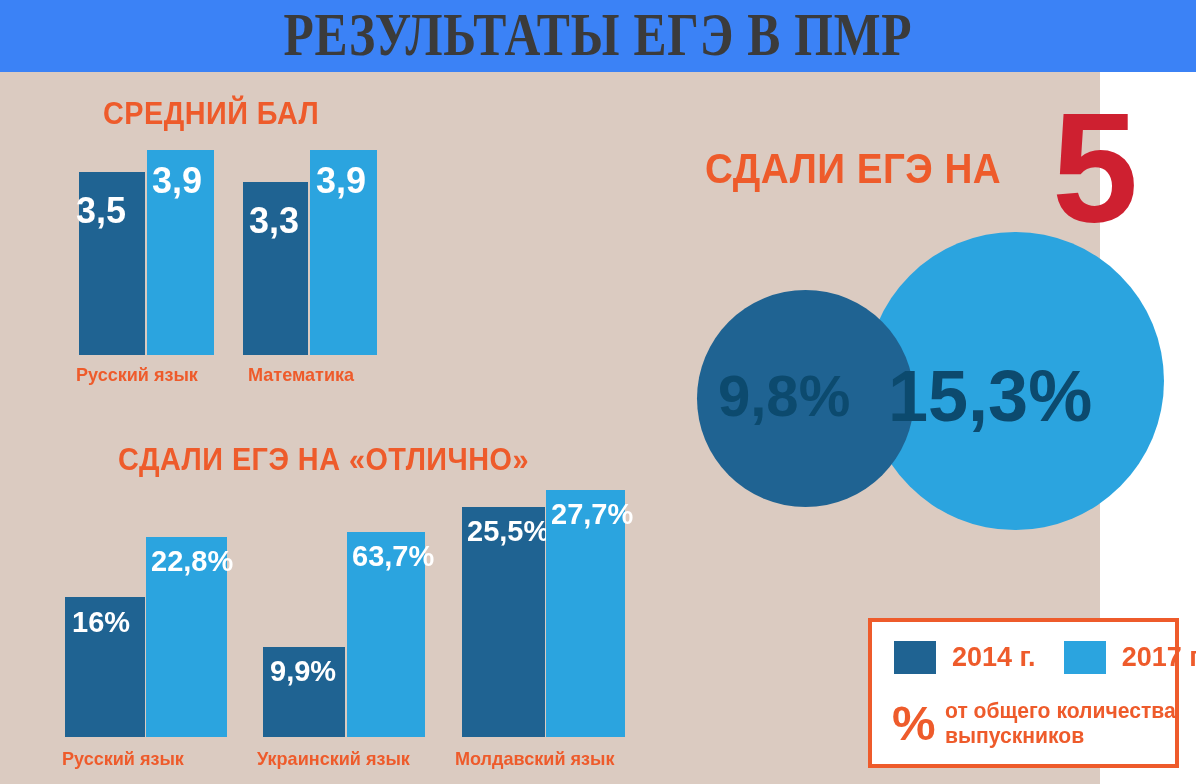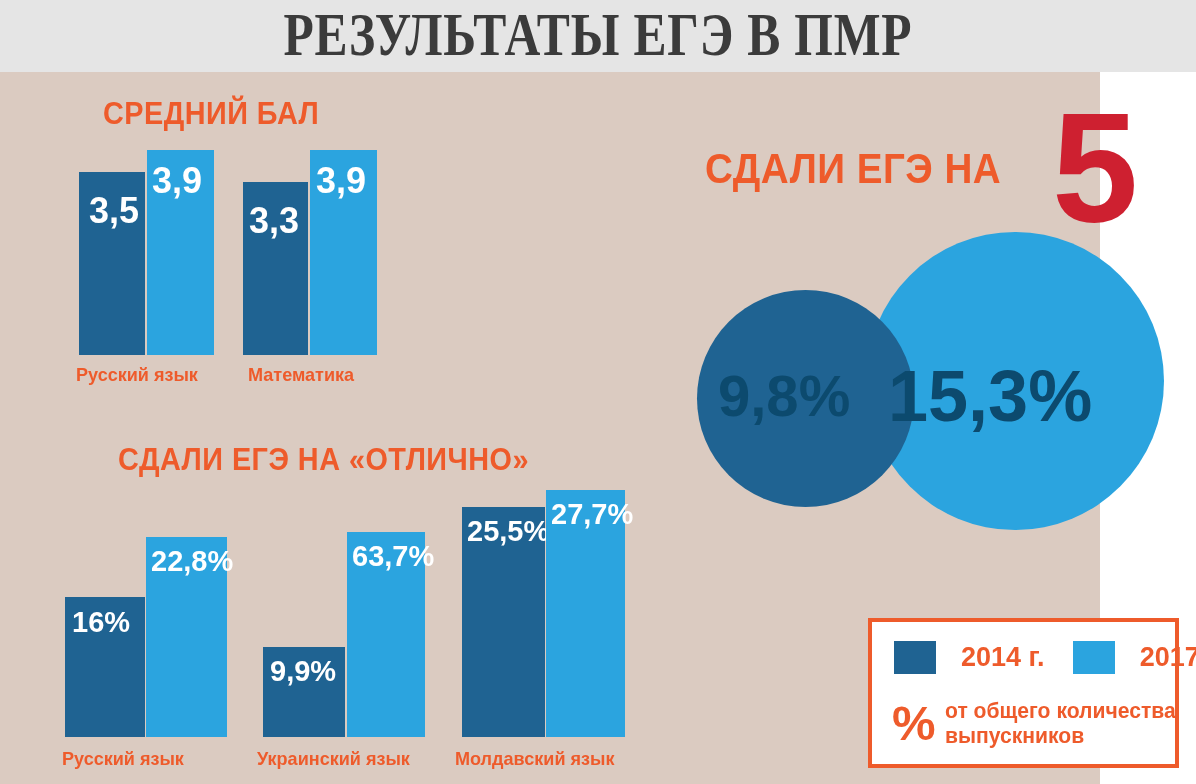--- a/index.html
+++ b/index.html
@@ -17,21 +17,21 @@
     background: #ffffff;
     overflow: hidden;
   }
 
   
   .header-band {
     position: absolute;
     left: 0; top: 0;
     width: 1196px;
     height: 72px;
-    background: #e5e5e5;
+    background: #3b82f6;
   }
   .main-title {
     position: absolute;
     left: 0; top: -2px;
     width: 1196px;
     text-align: center;
     font-family: "Liberation Serif", "DejaVu Serif", serif;
     font-weight: bold;
     font-size: 62px;
     line-height: 72px;
@@ -158,21 +158,21 @@
   .swatch {
     width: 42px; height: 33px;
     display: inline-block;
   }
   .swatch.y2014 { background: #1f6392; }
   .swatch.y2015 { background: #2ba4df; }
   .legend-text {
     color: #ee5b2b;
     font-weight: bold;
     font-size: 27px;
-    margin-left: 25px;
+    margin-left: 16px;
     white-space: nowrap;
   }
   .legend-gap { width: 28px; }
 
   .legend-note {
     position: absolute;
     left: 20px; top: 76px;
     display: flex;
     align-items: center;
   }
@@ -202,21 +202,21 @@
     <div class="main-title">РЕЗУЛЬТАТЫ ЕГЭ В ПМР</div>
   </div>
 
   <div class="canvas">
 
     <div class="chart1">
 
       <div class="section-title" id="title-avg">СРЕДНИЙ БАЛ</div>
 
       <div class="bar y2014" style="left:79px; top:100px; width:66px; height:183px;"></div>
-      <div class="bar-value" style="left:89px; top:118px;text-align:center;">3,5</div>
+      <div class="bar-value" style="left:76px; top:118px;text-align:center;">3,5</div>
 
       <div class="bar y2015" style="left:147px; top:78px; width:67px; height:205px;"></div>
       <div class="bar-value" style="left:152px; top:88px;">3,9</div>
 
       <div class="cat-label" style="left:76px; top:292px;">Русский язык</div>
 
       <div class="bar y2014" style="left:243px; top:110px; width:65px; height:173px;"></div>
       <div class="bar-value" style="left:249px; top:128px;text-align:right;">3,3</div>
 
       <div class="bar y2015" style="left:310px; top:78px; width:67px; height:205px;"></div>

